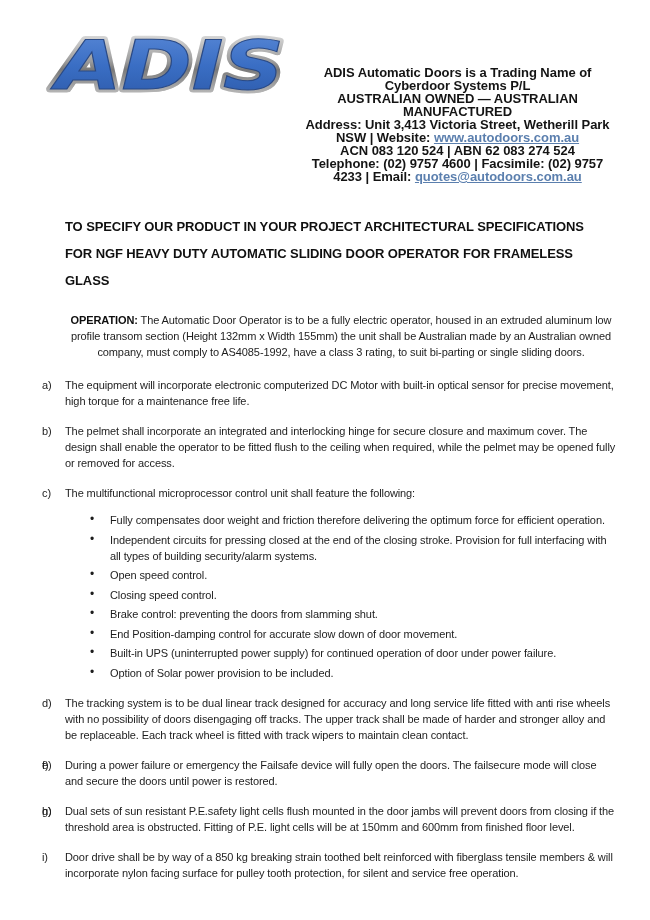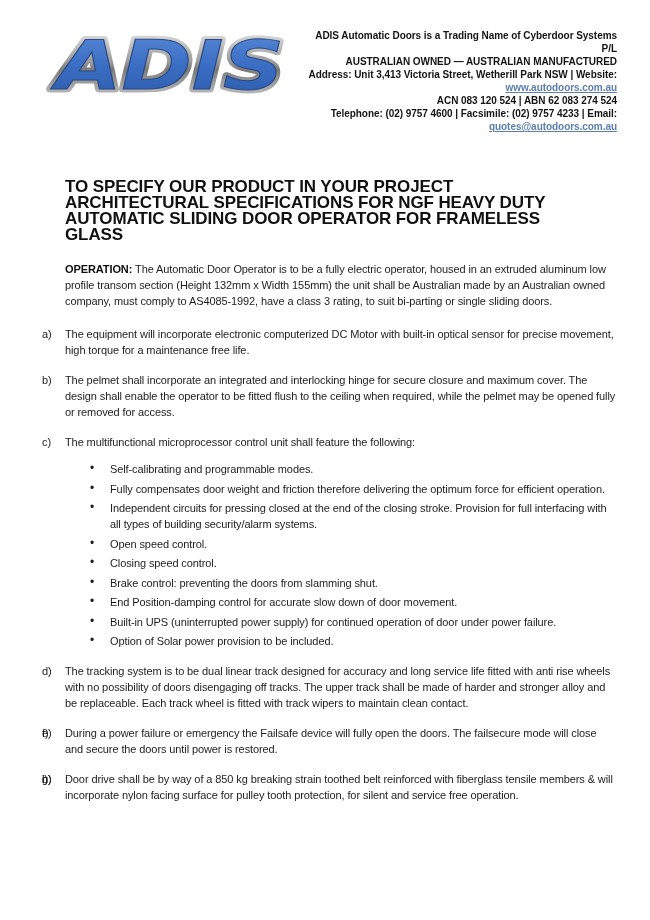--- a/index.html
+++ b/index.html
@@ -5,33 +5,34 @@
   html,body { margin:0; padding:0; background:#ffffff; }
   .page {
     position:relative; width:650px; min-height:920px; box-sizing:border-box;
     background:#ffffff; padding:24px 33px 40px 42px;
     font-family:"Liberation Sans", sans-serif; color:#1d1d1d;
     font-size:11px; letter-spacing:-0.1px; line-height:16px;
   }
   .header { display:flex; align-items:flex-start; gap:6px; }
   .logo { width:250px; flex:0 0 auto; margin-top:2px;text-align:center; }
   .contact {
-    flex:1 1 auto; text-align:right; font-weight:bold;
-    font-size:10px; line-height:13px; letter-spacing:-0.05px; color:#141414;
+    flex:1 1 auto; text-align:center; font-weight:bold;
+    font-size:13px; line-height:13px; letter-spacing:-0.05px; color:#141414;
     padding-top:5px;
+    margin-top:37px;
   }
   .contact .link {
     color:var(--link-color,#5b7fae); text-decoration:underline; cursor:pointer;
   }
   .title {
-    margin-top:46px; padding-left:23px; width:552px; box-sizing:border-box;
-    font-weight:bold; font-size:17px; line-height:16px; color:#101010;
+    margin-top:30px; padding-left:23px; width:552px; box-sizing:border-box;
+    font-weight:bold; font-size:13px; line-height:27px; color:#101010;
     letter-spacing:-0.1px;
   }
-  .operation { margin:18px 0 0 23px; width:552px; box-sizing:border-box; }
+  .operation { margin:18px 0 0 23px; width:552px; box-sizing:border-box;text-align:center; }
   .operation b { color:#0e0e0e; }
   .items { margin-top:17px; }
   .item { position:relative; padding-left:23px; margin-bottom:14px; max-width:554px; }
   .item .lab { position:absolute; left:0; top:0; }
   .item ul { list-style:none; margin:11px 0 1px 24px; padding:0; }
   .item li { position:relative; padding-left:21px; margin-bottom:3.5px; }
   .item li::before {
     content:"\2022"; position:absolute; left:1px; top:-1px; font-size:12px; color:#1d1d1d;
   }
 </style>
@@ -73,31 +74,30 @@
   </div>
 
   <div class="title">TO SPECIFY OUR PRODUCT IN YOUR PROJECT ARCHITECTURAL SPECIFICATIONS FOR NGF HEAVY DUTY AUTOMATIC SLIDING DOOR OPERATOR FOR FRAMELESS GLASS</div>
 
   <p class="operation"><b>OPERATION:</b><span> The Automatic Door Operator is to be a fully electric operator, housed in an extruded aluminum low profile transom section (Height 132mm x Width 155mm) the unit shall be Australian made by an Australian owned company, must comply to AS4085-1992, have a class 3 rating, to suit bi-parting or single sliding doors.</span></p>
 
   <div class="items" id="items">
       <div class="item"><span class="lab">a)</span><span>The equipment will incorporate electronic computerized DC Motor with built-in optical sensor for precise movement, high torque for a maintenance free life.</span></div>
       <div class="item"><span class="lab">b)</span><span>The pelmet shall incorporate an integrated and interlocking hinge for secure closure and maximum cover. The design shall enable the operator to be fitted flush to the ceiling when required, while the pelmet may be opened fully or removed for access.</span></div>
       <div class="item"><span class="lab">c)</span><span>The multifunctional microprocessor control unit shall feature the following:</span><ul>
-          <li>Self-calibrating and programmable modes.</li>
           <li>Fully compensates door weight and friction therefore delivering the optimum force for efficient operation.</li>
           <li>Independent circuits for pressing closed at the end of the closing stroke. Provision for full interfacing with all types of building security/alarm systems.</li>
           <li>Open speed control.</li>
           <li>Closing speed control.</li>
           <li>Brake control: preventing the doors from slamming shut.</li>
           <li>End Position-damping control for accurate slow down of door movement.</li>
           <li>Built-in UPS (uninterrupted power supply) for continued operation of door under power failure.</li>
           <li>Option of Solar power provision to be included.</li>
         </ul></div>
       <div class="item"><span class="lab">d)</span><span>The tracking system is to be dual linear track designed for accuracy and long service life fitted with anti rise wheels with no possibility of doors disengaging off tracks. The upper track shall be made of harder and stronger alloy and be replaceable. Each track wheel is fitted with track wipers to maintain clean contact.</span></div>
       <div class="item"><span class="lab">e)</span></div>
       <div class="item"><span class="lab">f)</span><span>During a power failure or emergency the Failsafe device will fully open the doors. The failsecure mode will close and secure the doors until power is restored.</span></div>
       <div class="item"><span class="lab">g)</span></div>
-      <div class="item"><span class="lab">h)</span></div>
+      <div class="item"><span class="lab">h)</span><span>Dual sets of sun resistant P.E.safety light cells flush mounted in the door jambs will prevent doors from closing if the threshold area is obstructed. Fitting of P.E. light cells will be at 150mm and 600mm from finished floor level.</span></div>
       <div class="item"><span class="lab">i)</span><span>Door drive shall be by way of a 850 kg breaking strain toothed belt reinforced with fiberglass tensile members &amp; will incorporate nylon facing surface for pulley tooth protection, for silent and service free operation.</span></div>
     </div>
 
 </div>
 
 </body></html>

